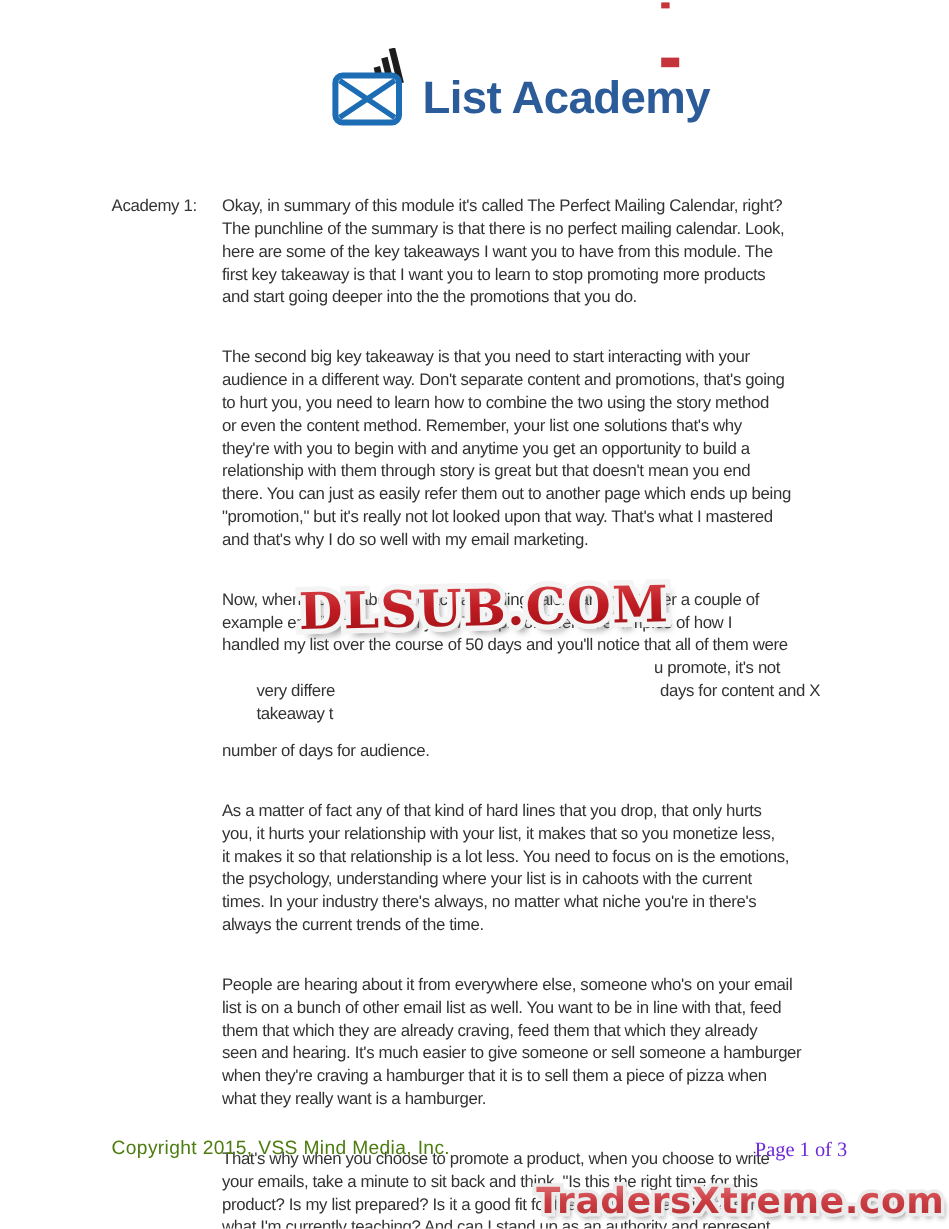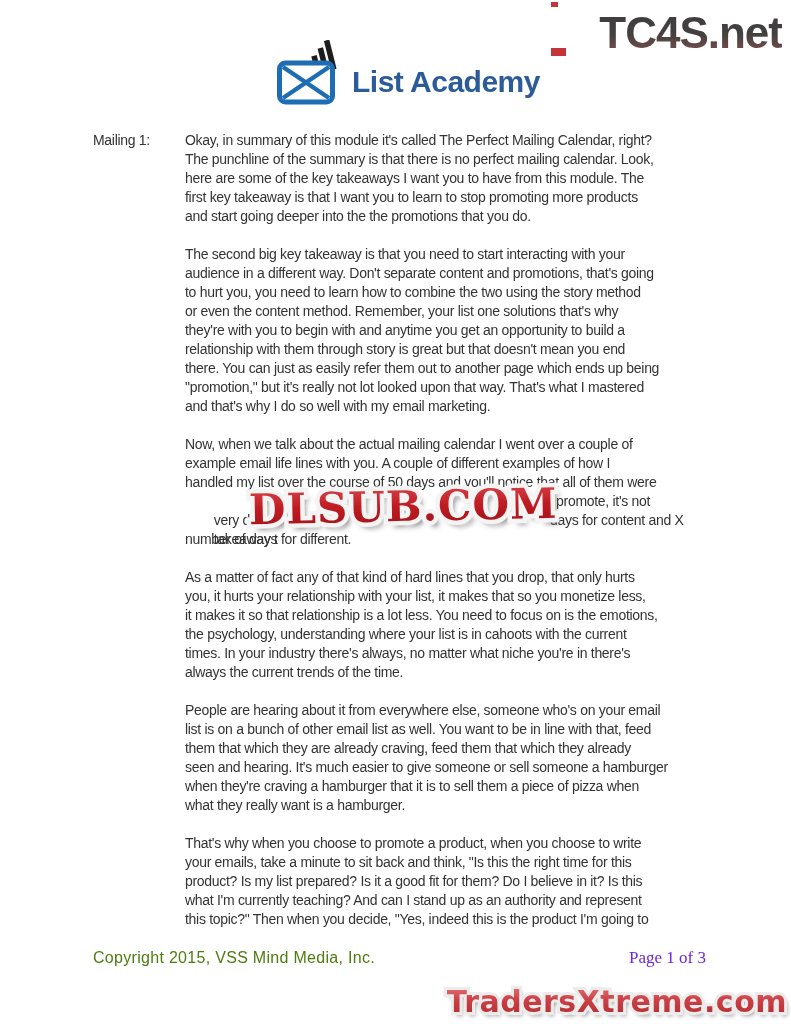--- a/index.html
+++ b/index.html
@@ -24,33 +24,33 @@
   .fleck { position:absolute; background:#c5343a; }
   .fleck-top { left:551px; top:2px; width:7px; height:5px; }
   .fleck-bottom { left:551px; top:48px; width:15px; height:8px; }
 
   
   .list-academy {
     position:absolute; left:276px; top:40px;
     display:flex; align-items:center; gap:12px;
   }
   .la-text {
-    font-weight:bold; font-size:30px; letter-spacing:-0.5px;
+    font-weight:bold; font-size:38px; letter-spacing:-0.5px;
     color:#2b5c99; padding-top:14px;
   }
 
   
   .transcript {
     position:absolute; left:93px; top:131px; width:640px;
     font-size:14px; line-height:19px; letter-spacing:-0.3px;
     color:#333333;
   }
   .para { position:relative; padding-left:92px; margin-bottom:19px; }
   .speaker { position:absolute; left:0; top:0; white-space:pre; }
-  .ptext { white-space:pre; }
+  .ptext { white-space:pre;margin-top:31px; }
   .wline { position:relative; height:19px; white-space:pre; }
   .wright { position:absolute; top:0; white-space:pre; }
   .r4 { left:360px; }
   .r5 { left:365px; }
 
   
   .watermark {
     position:absolute; left:249px; top:482px; z-index:5;
     font-family:"DejaVu Serif", serif; font-weight:bold;
     font-size:42px; letter-spacing:1px; transform:rotate(-1.2deg);
@@ -93,21 +93,20 @@
     background:linear-gradient(180deg,#e27a7c 0%,#cc4046 45%,#b02a2e 100%);
     -webkit-background-clip:text; background-clip:text;
     color:#c23438; -webkit-text-fill-color:transparent;
   }
 </style>
 </head>
 <body>
 
 <div class="page">
 
-  <div class="tc4s">TC4S.net</div>
   <div class="fleck fleck-top"></div>
   <div class="fleck fleck-bottom"></div>
 
   <div class="list-academy">
     <span>
       <svg width="64" height="66" viewBox="0 0 64 66" xmlns="http://www.w3.org/2000/svg">
         <g transform="rotate(-14 46 22)" fill="#1d1d1d">
           <rect x="29" y="20" width="5.5" height="12"></rect>
           <rect x="37" y="14" width="5.5" height="18"></rect>
           <rect x="45" y="8" width="5.5" height="24"></rect>
@@ -116,21 +115,21 @@
         <rect x="3.5" y="23" width="53" height="39" rx="6" fill="#ffffff" stroke="#1c6db4" stroke-width="5"></rect>
         <path d="M7 27 L53 58 M53 27 L7 58" stroke="#1c6db4" stroke-width="4.5" fill="none"></path>
       </svg>
     </span>
     <span class="la-text">List Academy</span>
   </div>
 
   <div class="transcript">
 
     <div class="para">
-      <span class="speaker">Mailing 1:</span>
+      <span class="speaker">Academy 1:</span>
       <div class="ptext">Okay, in summary of this module it's called The Perfect Mailing Calendar, right?
 The punchline of the summary is that there is no perfect mailing calendar. Look,
 here are some of the key takeaways I want you to have from this module. The
 first key takeaway is that I want you to learn to stop promoting more products
 and start going deeper into the the promotions that you do.</div>
     </div>
 
     <div class="para">
       <div class="ptext">The second big key takeaway is that you need to start interacting with your
 audience in a different way. Don't separate content and promotions, that's going
@@ -148,21 +147,21 @@
 example email life lines with you. A couple of different examples of how I
 handled my list over the course of 50 days and you'll notice that all of them were</div>
       <div class="wline">
         <span>very differe</span>
         <span class="wright r4">u promote, it's not</span>
       </div>
       <div class="wline">
         <span>takeaway t</span>
         <span class="wright r5">days for content and X</span>
       </div>
-      <div class="ptext">number of days for different.</div>
+      <div class="ptext">number of days for audience.</div>
     </div>
 
     <div class="para">
       <div class="ptext">As a matter of fact any of that kind of hard lines that you drop, that only hurts
 you, it hurts your relationship with your list, it makes that so you monetize less,
 it makes it so that relationship is a lot less. You need to focus on is the emotions,
 the psychology, understanding where your list is in cahoots with the current
 times. In your industry there's always, no matter what niche you're in there's
 always the current trends of the time.</div>
     </div>

